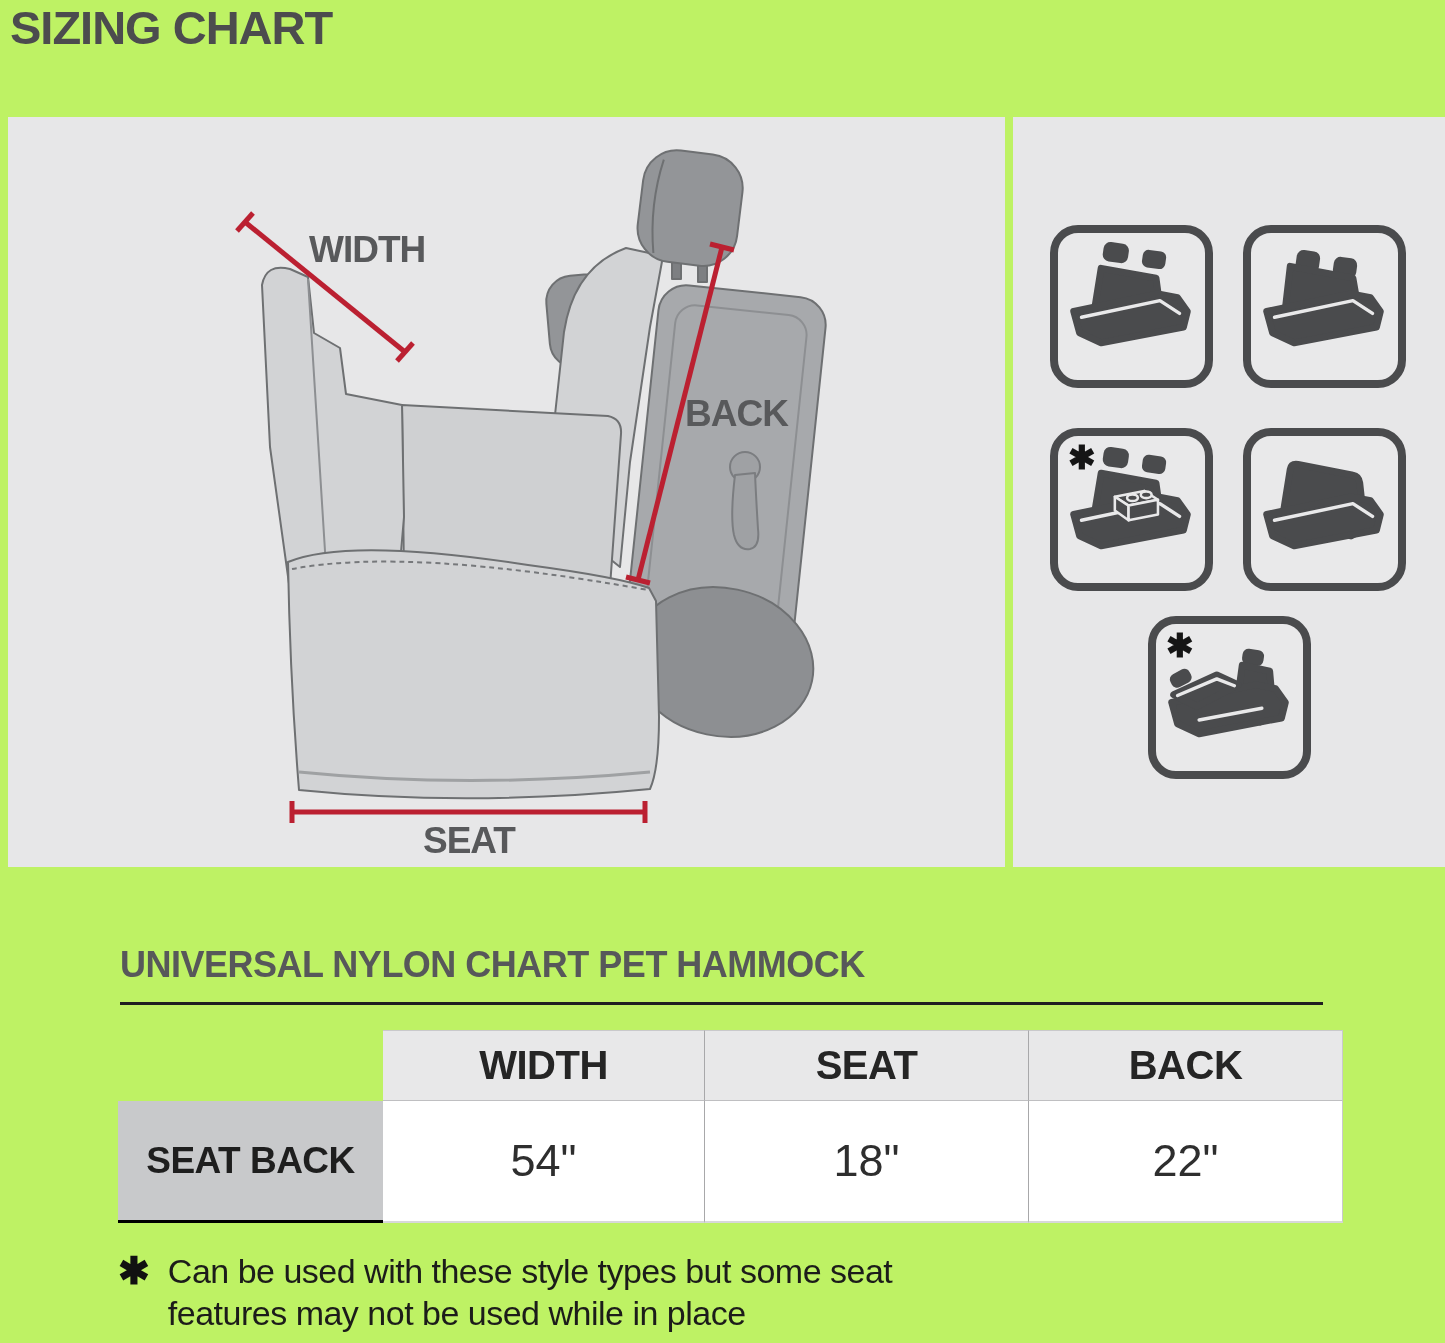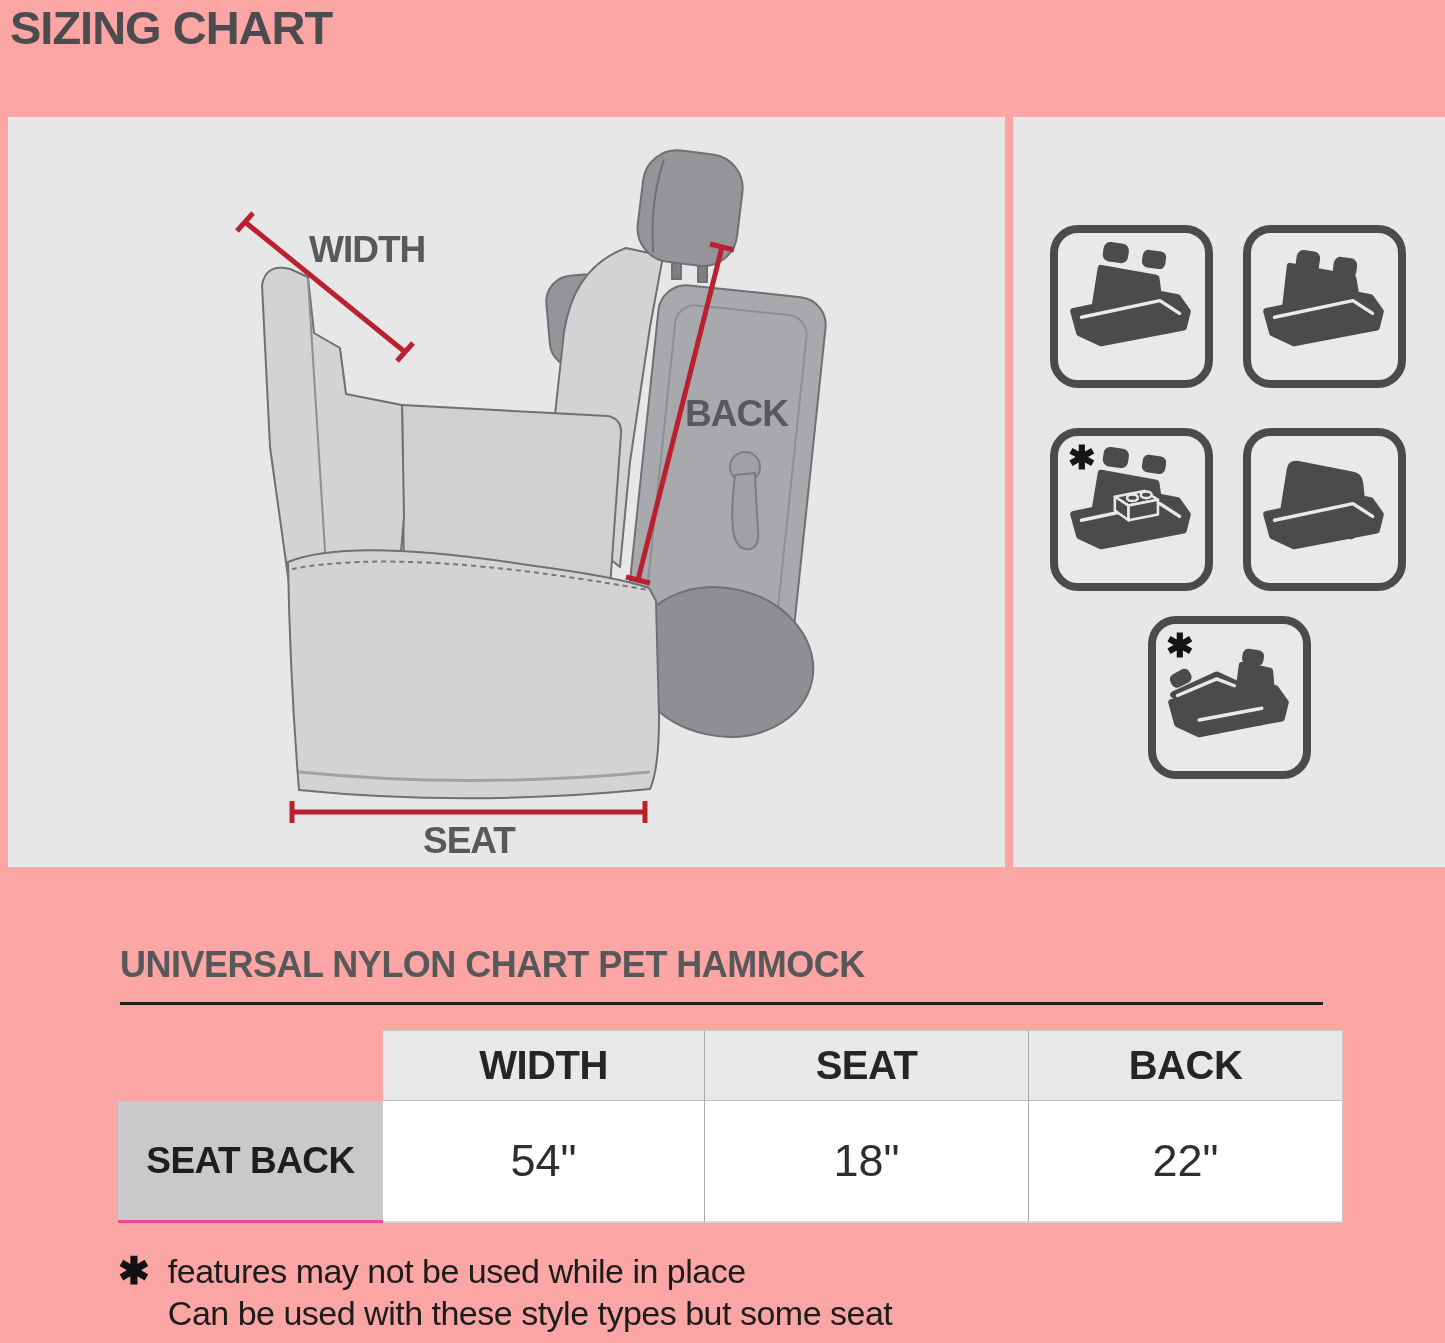--- a/index.html
+++ b/index.html
@@ -1,16 +1,16 @@
 <!DOCTYPE html>
 <html><head>
 <meta charset="utf-8">
 <style>
   html,body{margin:0;padding:0;background:#fff;}
-  #stage{position:relative;width:1445px;height:1343px;background:#fca5a5;overflow:hidden;
+  #stage{position:relative;width:1445px;height:1343px;background:#bef264;overflow:hidden;
          font-family:"Liberation Sans",sans-serif;color:#222;}
   
   .page-title{position:absolute;left:10px;top:0px;font-size:47px;font-weight:700;
               letter-spacing:-1px;color:#4c4c4e;}
   .product-heading{position:absolute;left:120px;top:944px;font-size:36px;font-weight:700;
                    letter-spacing:-.5px;color:#57585a;}
   .heading-rule{position:absolute;left:120px;top:1002px;width:1203px;height:3px;background:#1f1f21;}
   
   .panel{position:absolute;top:117px;height:750px;background:#e7e7e8;}
   .panel-left{left:8px;width:997px;}
@@ -40,21 +40,21 @@
   .size-table{position:absolute;left:118px;top:1030px;width:1225px;
               display:grid;grid-template-columns:265px 321px 324px 315px;
               grid-template-rows:71px 122px;}
   .cell{display:flex;align-items:center;justify-content:center;box-sizing:border-box;}
   .cell.corner{background:transparent;}
   .cell.head{background:#e8e8e9;font-size:40px;font-weight:700;letter-spacing:-.5px;color:#252525;
              border-top:1px solid #c9c9cb;border-bottom:1px solid #bfbfc1;}
   .cell.head.mid{border-left:1px solid #a8a8aa;}
   .cell.head.last{border-left:1px solid #a8a8aa;border-right:1px solid #c9c9cb;}
   .cell.rowhead{background:#c8c9cb;font-size:37px;font-weight:700;letter-spacing:-.5px;color:#1e1e1e;
-                border-bottom:3px solid #ec4899;}
+                border-bottom:3px solid #000000;}
   .cell.val{background:#ffffff;font-size:45px;font-weight:400;color:#2e2e2e;
             border-bottom:2px solid #d8d8da;}
   .cell.val.mid{border-left:1px solid #a8a8aa;}
   .cell.val.last{border-left:1px solid #a8a8aa;border-right:1px solid #c9c9cb;}
   
   .footnote{position:absolute;left:118px;top:1250px;display:flex;align-items:flex-start;}
   .footnote-marker{font-size:38px;font-weight:700;color:#111;line-height:42px;margin-right:18px;}
   .footnote-text{font-size:34px;font-weight:400;color:#1c1c1a;line-height:42px;letter-spacing:-.5px;}
 </style>
 </head>
@@ -190,18 +190,18 @@
     <div class="cell head last">BACK</div>
     <div class="cell rowhead">SEAT BACK</div>
     <div class="cell val">54"</div>
     <div class="cell val mid">18"</div>
     <div class="cell val last">22"</div>
   </div>
 
   <div class="footnote">
     <div class="footnote-marker">✱</div>
     <div class="footnote-text">
+      <div>Can be used with these style types but some seat</div>
       <div>features may not be used while in place</div>
-      <div>Can be used with these style types but some seat</div>
     </div>
   </div>
 
 </div>
 
 </body></html>

